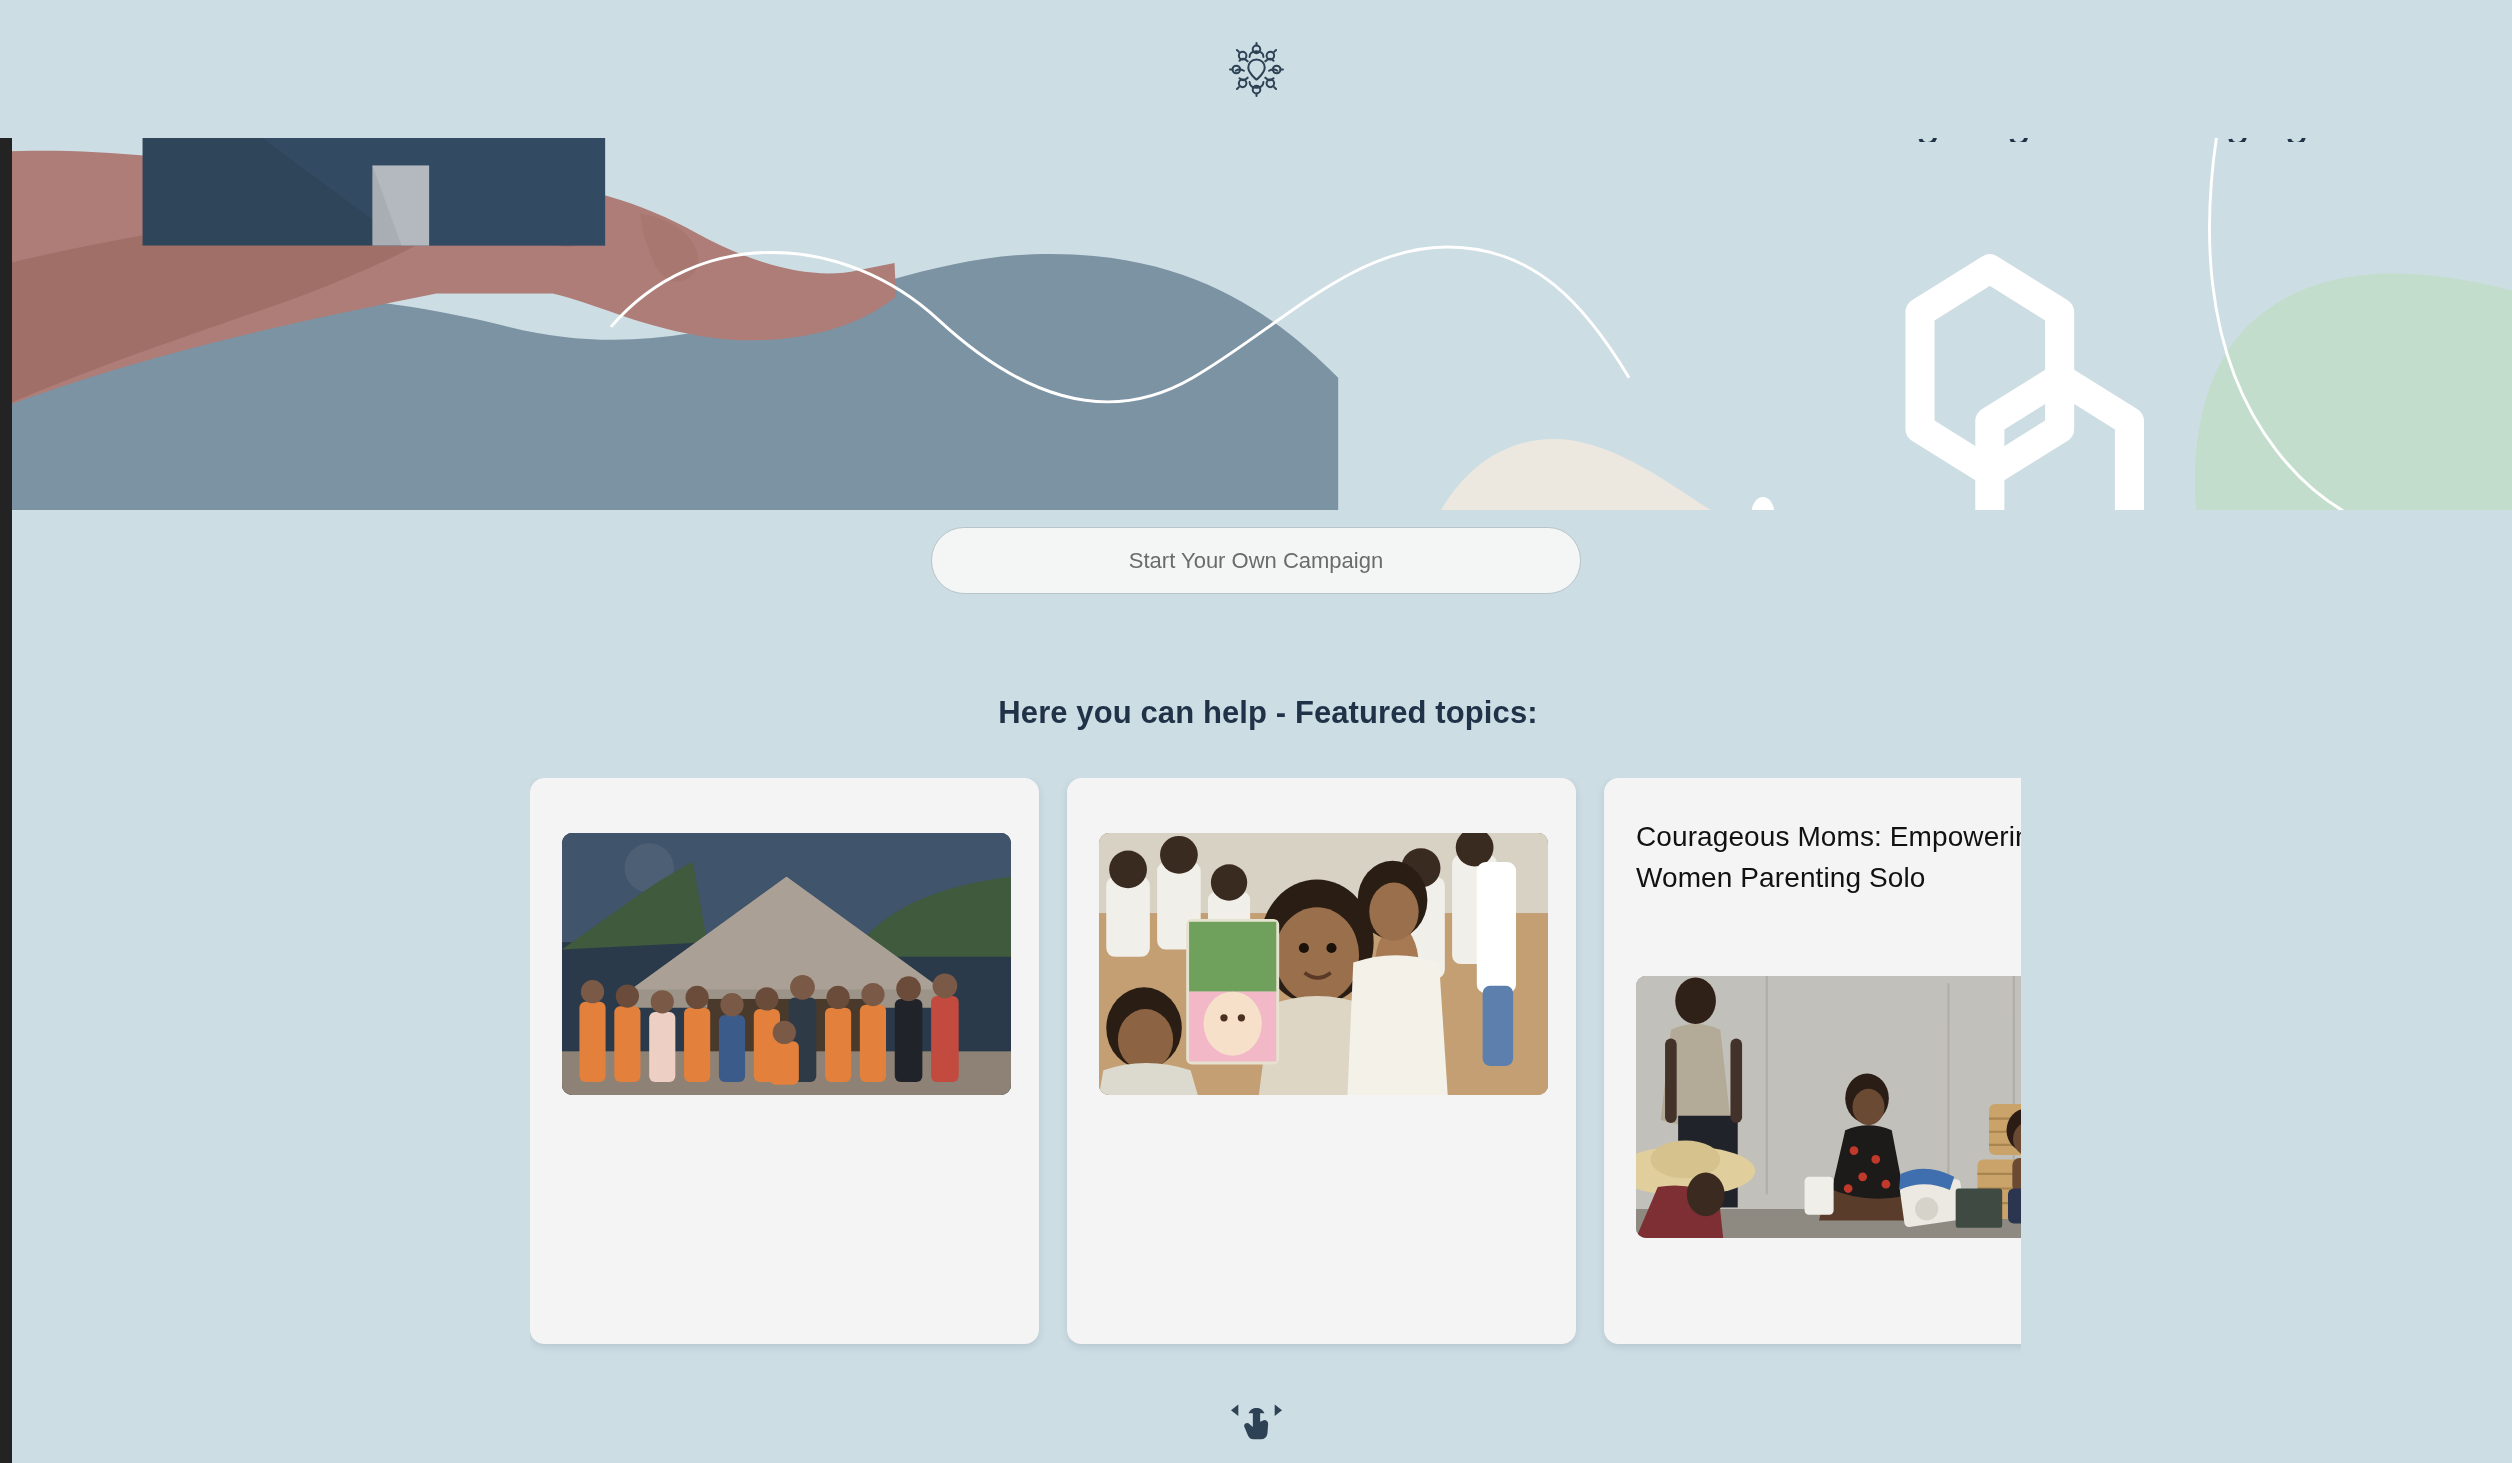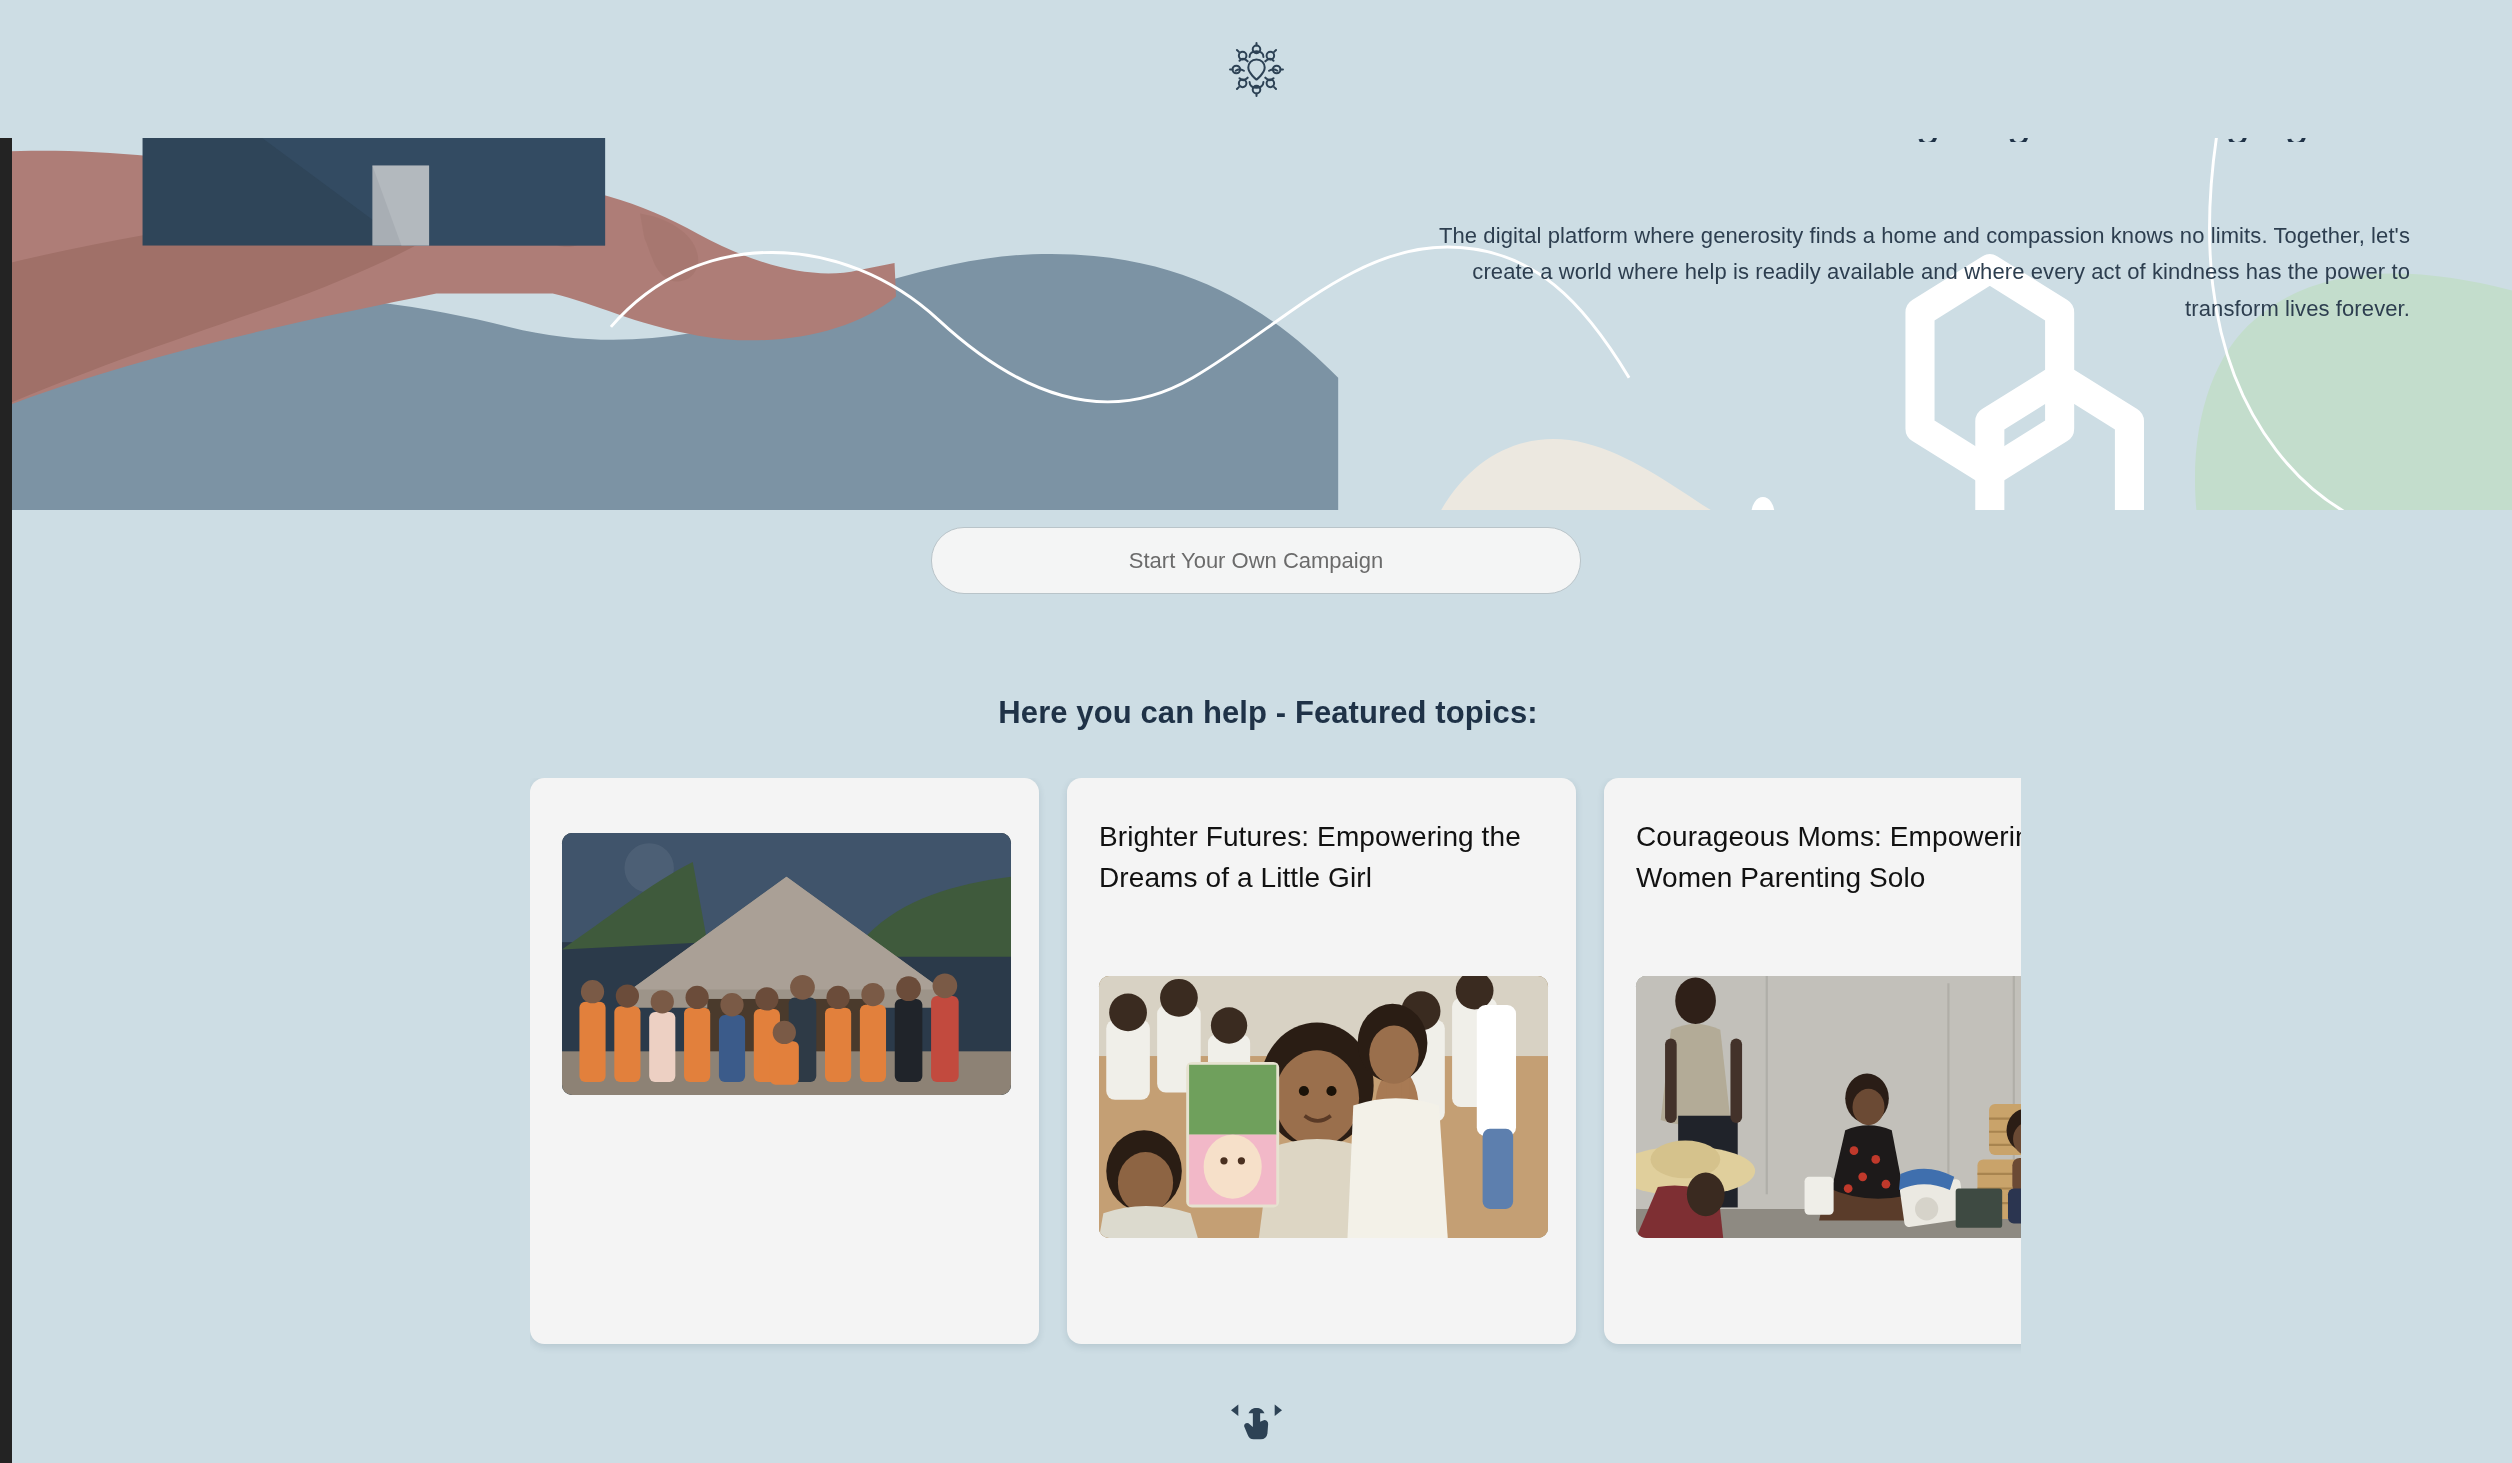--- a/index.html
+++ b/index.html
@@ -184,21 +184,20 @@
 
       <g fill="none" stroke="#ffffff" stroke-width="40" stroke-linejoin="round">
         <path d="M2736 180 L2832 240 L2832 400 L2736 460 L2640 400 L2640 240 Z"></path>
         <path d="M2832 330 L2928 390 L2928 550 L2832 610 L2736 550 L2736 390 Z"></path>
       </g>
     </svg>
   </div>
 
   <div id="hero-copy">
     <h1 id="hero-headline">giving and changing lives</h1>
-    <p id="hero-sub">The digital platform where generosity finds a home and compassion knows no limits. Together, let's create a world where help is readily available and where every act of kindness has the power to transform lives forever.</p>
   </div>
 </section>
 
 <div id="cta-wrap">
   <button id="cta-button">Start Your Own Campaign</button>
 </div>
 
 <h2 id="featured-heading">Here you can help - Featured topics:</h2>
 
 <div id="cards-viewport">
@@ -240,21 +239,20 @@
             <rect x="508" y="224" width="38" height="118" rx="8" fill="#c24a3e"></rect>
             <circle cx="527" cy="210" r="17" fill="#7a5a46"></circle>
             <rect x="286" y="286" width="40" height="60" rx="8" fill="#e2803c"></rect>
             <circle cx="306" cy="274" r="16" fill="#7a5a46"></circle>
           </g>
         </svg>
       </div>
     </article>
 
     <article class="topic-card">
-      <h3 class="topic-title">Brighter Futures: Empowering the Dreams of a Little Girl</h3>
       <div class="topic-photo">
         <svg viewBox="0 0 618 360" preserveAspectRatio="none">
           <rect width="618" height="360" fill="#c9a477"></rect>
           <rect width="618" height="120" fill="#d8d2c4"></rect>
           <rect y="110" width="618" height="250" fill="#c49f74"></rect>
           <g fill="#f0efe9">
             <rect x="10" y="60" width="60" height="110" rx="12"></rect>
             <rect x="80" y="40" width="60" height="120" rx="12"></rect>
             <rect x="150" y="80" width="58" height="110" rx="12"></rect>
             <rect x="410" y="60" width="66" height="140" rx="12"></rect>

